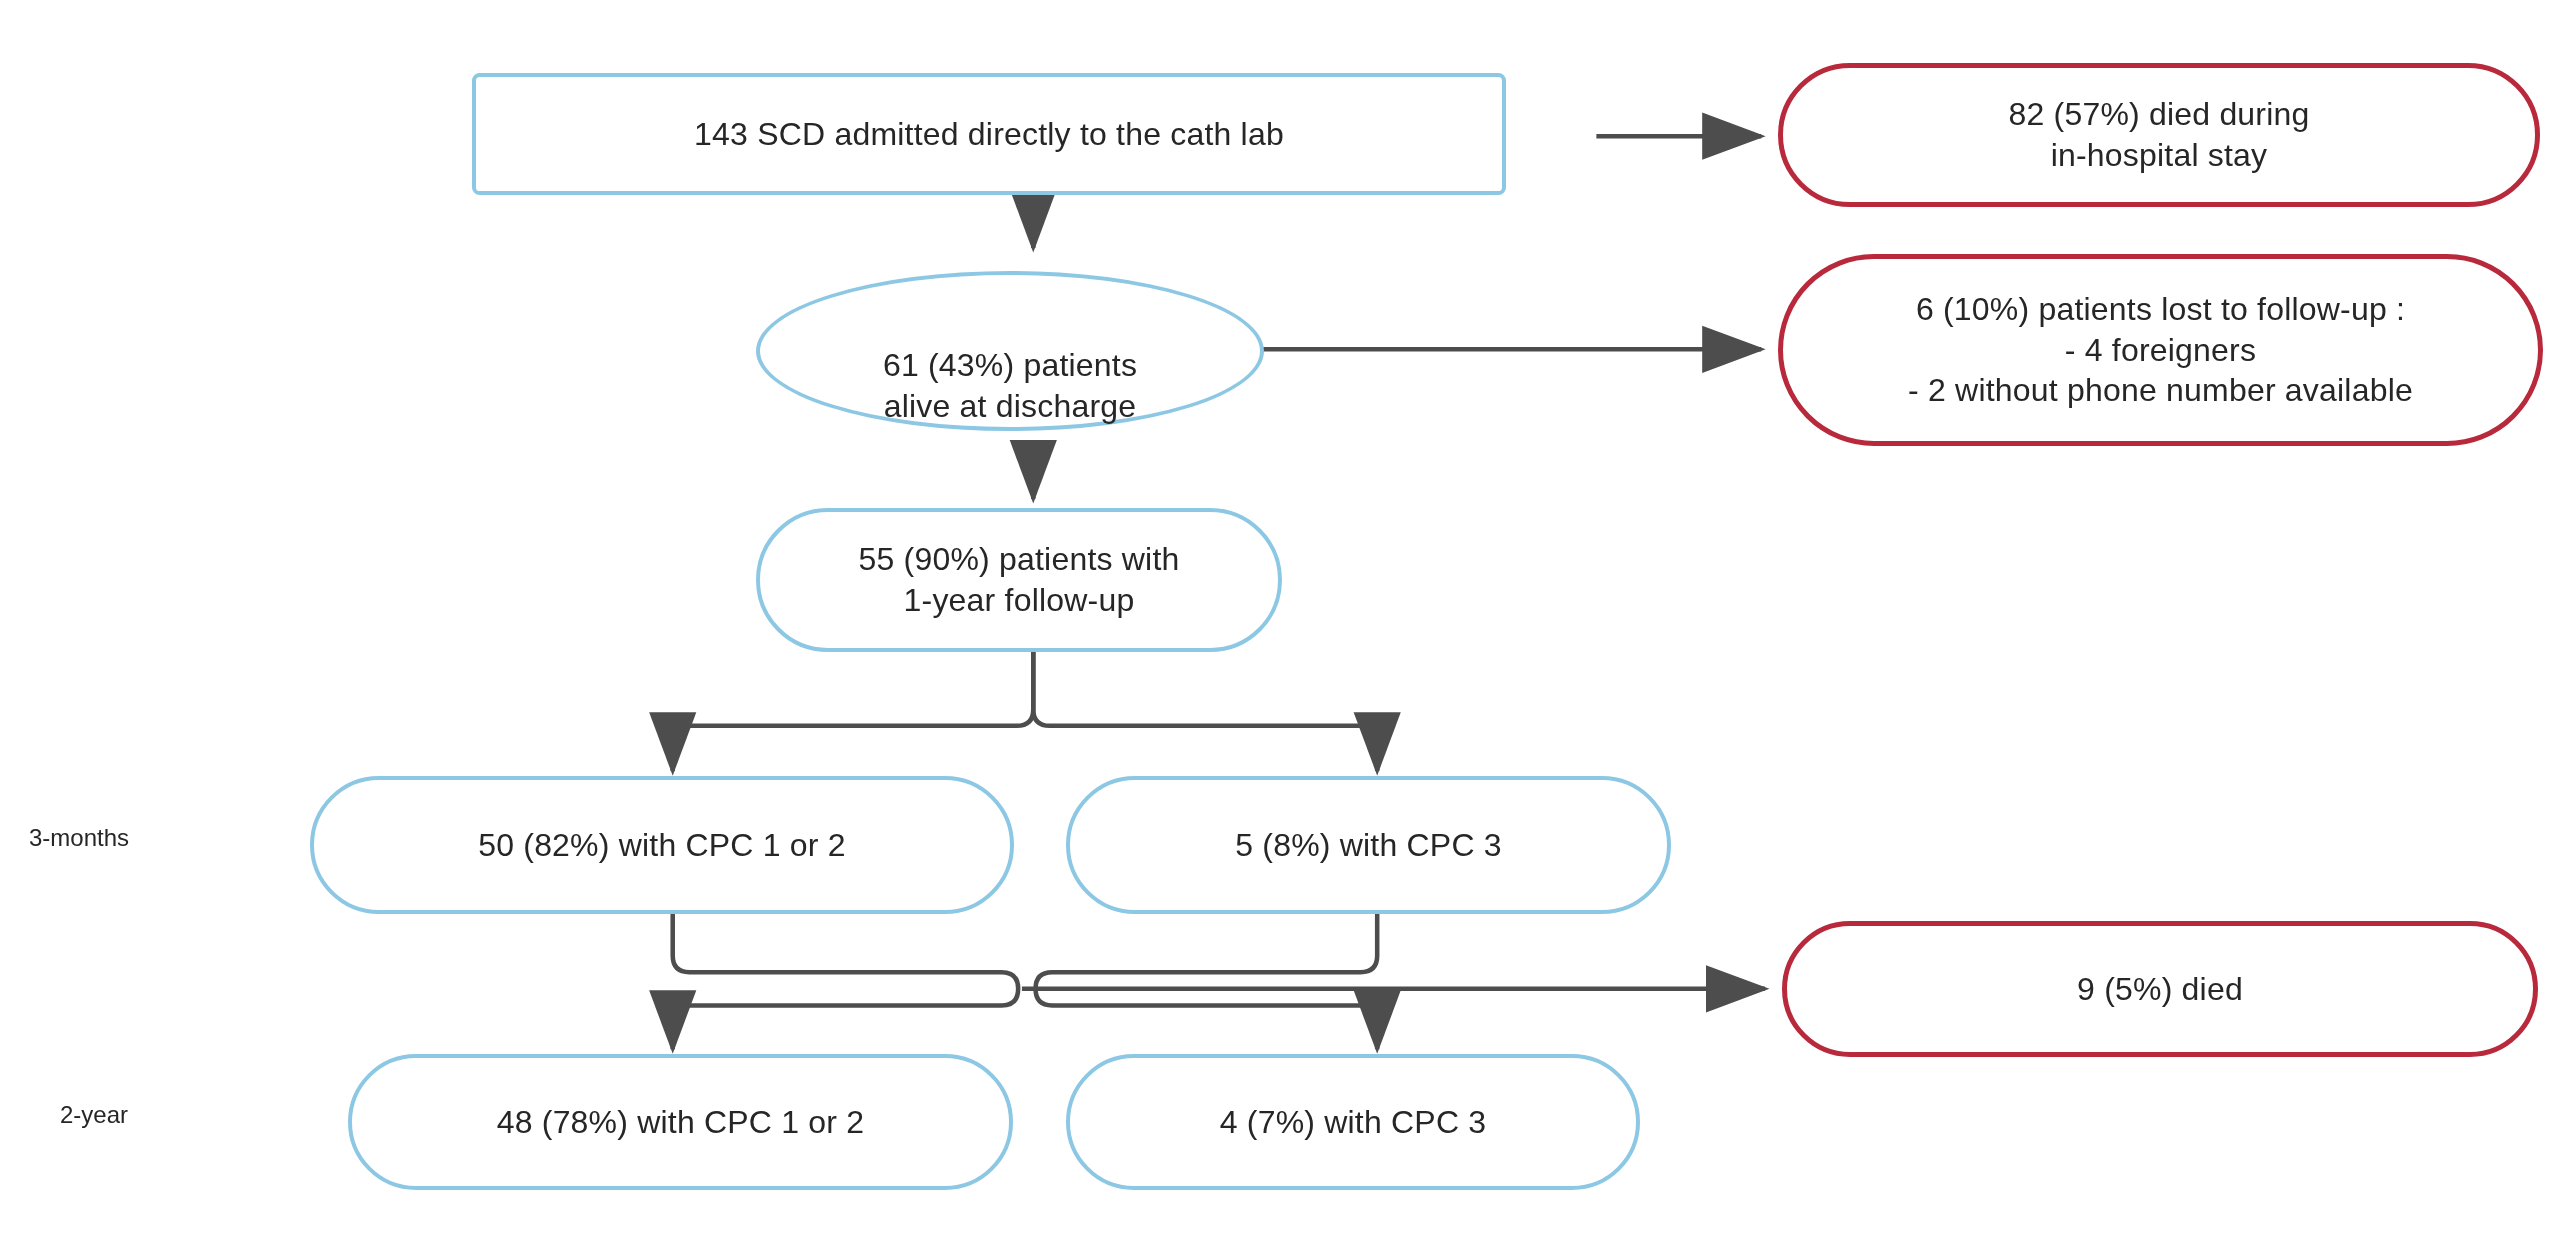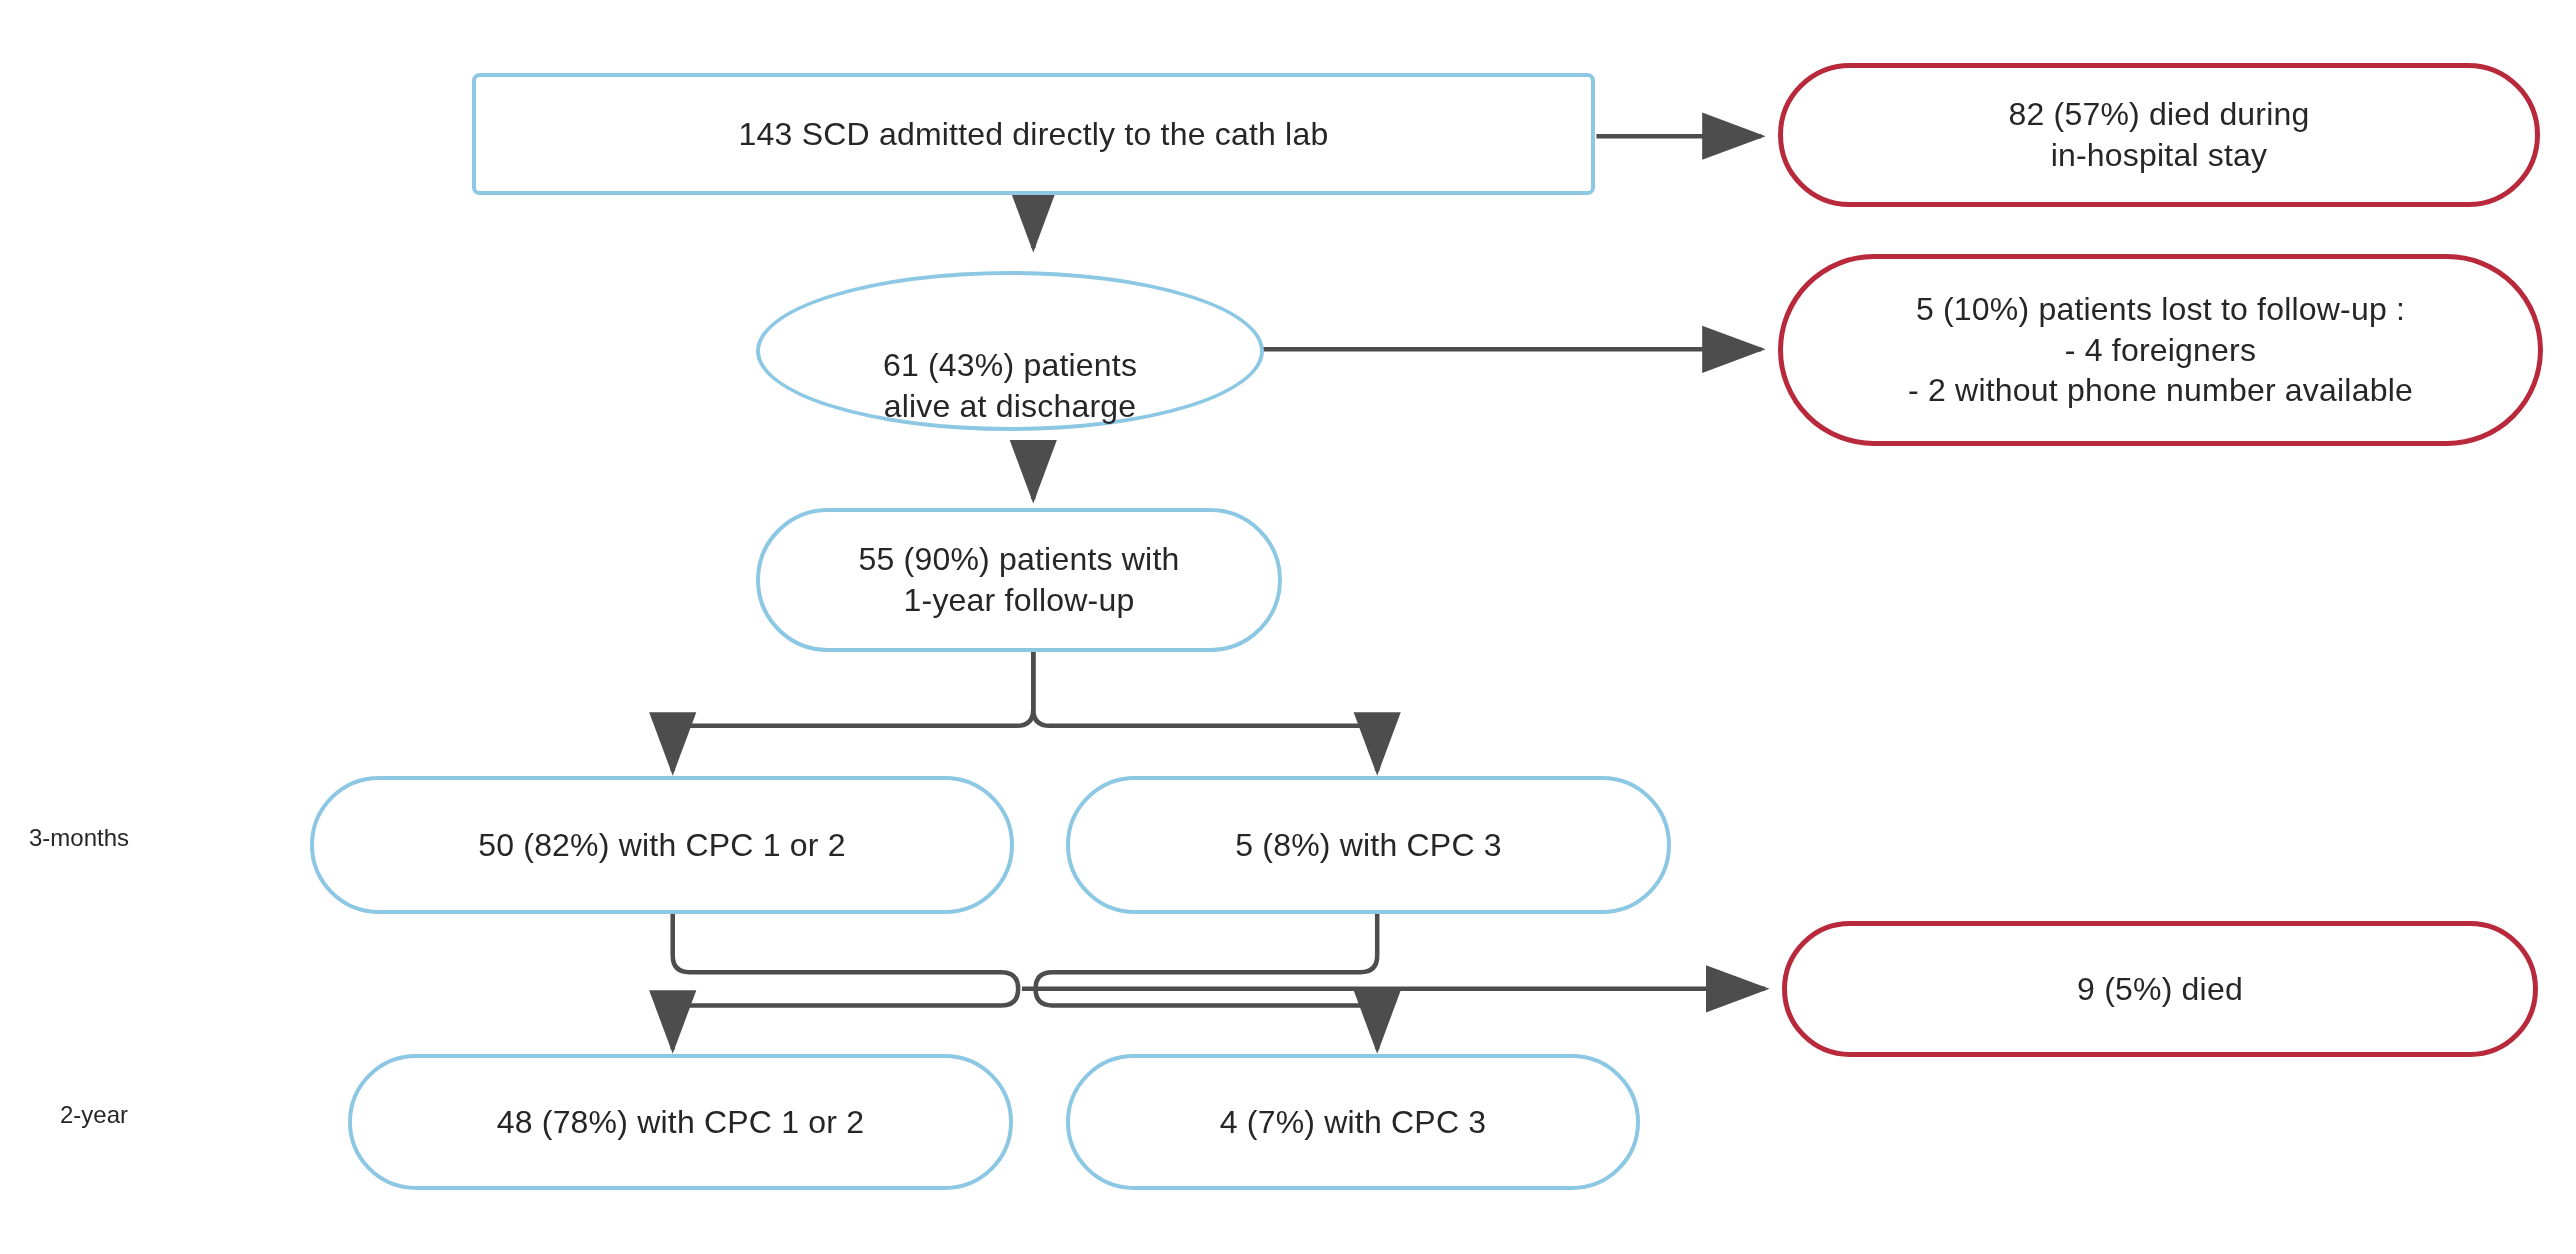--- a/index.html
+++ b/index.html
@@ -81,36 +81,36 @@
 
   <g>
     <path class="edge" d="M1352,1308 L2335,1308" marker-end="url(#arrow)"></path>
   </g>
 
 </svg>
 
 <div class="row-label" style="left:29px;top:824px;">3-months</div>
 <div class="row-label" style="left:60px;top:1101px;">2-year</div>
 
-<div class="node n-blue shape-rect" style="left:472px;top:73px;width:1123px;height:122px;">
+<div class="node n-blue shape-rect" style="left:472px;top:73px;width:1034px;height:122px;">
   <span class="lbl">143 SCD admitted directly to the cath lab</span>
 </div>
 
 <div class="node n-red shape-stadium" style="left:1778px;top:63px;width:762px;height:144px;">
   <span class="lbl">82 (57%) died during
 in-hospital stay</span>
 </div>
 
 <div class="node n-blue shape-ellipse" style="left:756px;top:271px;width:508px;height:160px;align-items:flex-end;">
   <span class="lbl">61 (43%) patients
 alive at discharge</span>
 </div>
 
 <div class="node n-red shape-stadium" style="left:1778px;top:254px;width:765px;height:192px;">
-  <span class="lbl">5 (10%) patients lost to follow-up :
+  <span class="lbl">6 (10%) patients lost to follow-up :
 - 4 foreigners
 - 2 without phone number available</span>
 </div>
 
 <div class="node n-blue shape-stadium" style="left:756px;top:508px;width:526px;height:144px;">
   <span class="lbl">55 (90%) patients with
 1-year follow-up</span>
 </div>
 
 <div class="node n-blue shape-stadium" style="left:310px;top:776px;width:704px;height:138px;">

